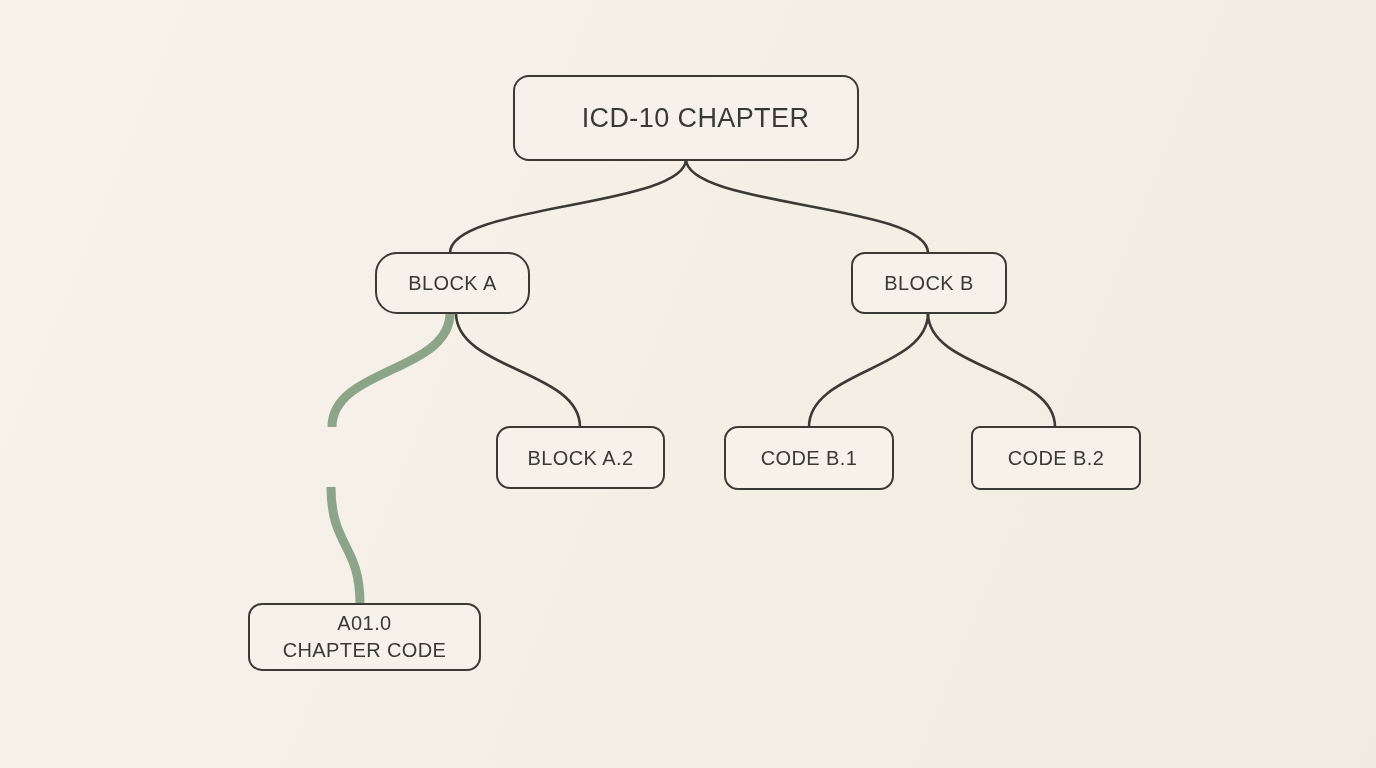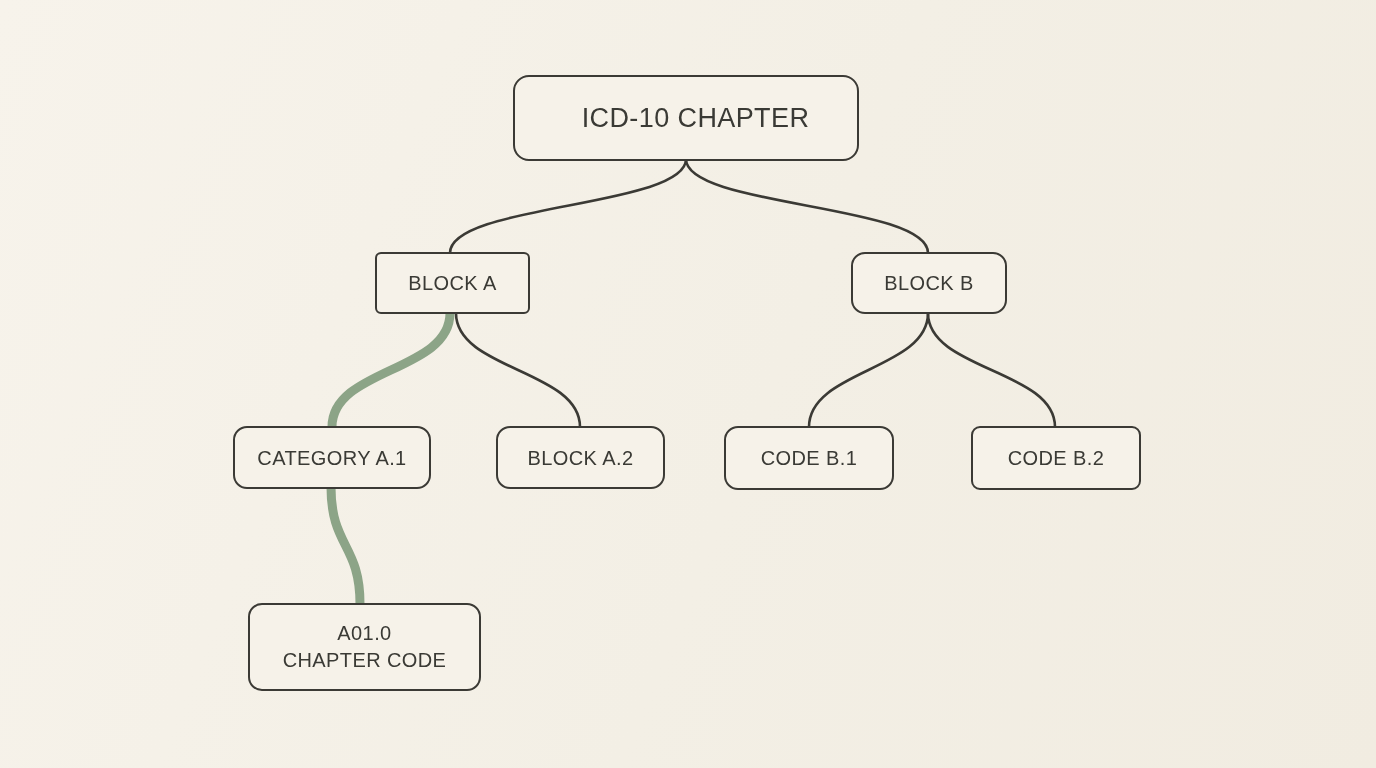--- a/index.html
+++ b/index.html
@@ -72,42 +72,39 @@
     <path class="edge" d="M 456,313 C 456,370 580,370 580,427"></path>
     <path class="edge" d="M 928,313 C 928,370 809,370 809,427"></path>
     <path class="edge" d="M 928,313 C 928,370 1055,370 1055,427"></path>
     <path class="edge highlight" d="M 331,487 C 331,547 360,544 360,604"></path>
   </svg>
 
   <div class="node root" style="left:513px; top:75px; width:346px; height:86px;padding-left:19px;">
     <span class="label">ICD-10 CHAPTER</span>
   </div>
 
-  <div class="node" style="left:375px; top:252px; width:155px; height:62px; border-radius:6px;">
+  <div class="node" style="left:375px; top:252px; width:155px; height:62px; border-radius:22px;">
     <span class="label">BLOCK A</span>
   </div>
 
   <div class="node" style="left:851px; top:252px; width:156px; height:62px; border-radius:14px;">
     <span class="label">BLOCK B</span>
   </div>
 
-  <div class="node" style="left:233px; top:426px; width:198px; height:63px; border-radius:14px;">
-    <span class="label">CATEGORY A.1</span>
-  </div>
 
   <div class="node" style="left:496px; top:426px; width:169px; height:63px; border-radius:14px;">
     <span class="label">BLOCK A.2</span>
   </div>
 
   <div class="node" style="left:724px; top:426px; width:170px; height:64px; border-radius:14px;">
     <span class="label">CODE B.1</span>
   </div>
 
   <div class="node" style="left:971px; top:426px; width:170px; height:64px; border-radius:9px;">
     <span class="label">CODE B.2</span>
   </div>
 
-  <div class="node selected" style="left:248px; top:603px; width:233px; height:88px; border-radius:14px;">
+  <div class="node selected" style="left:248px; top:603px; width:233px; height:68px; border-radius:14px;">
     <span class="label">A01.0</span>
     <span class="label">CHAPTER CODE</span>
   </div>
 
 </div>
 
 </body></html>

